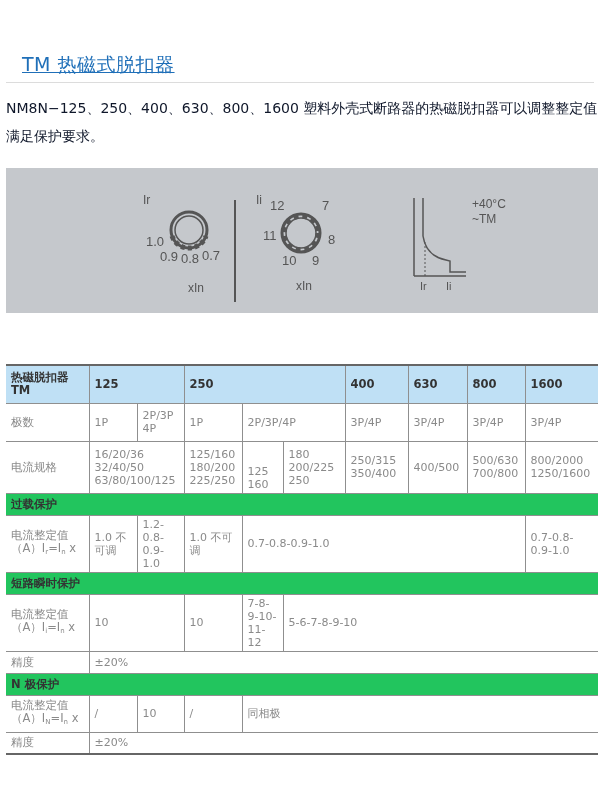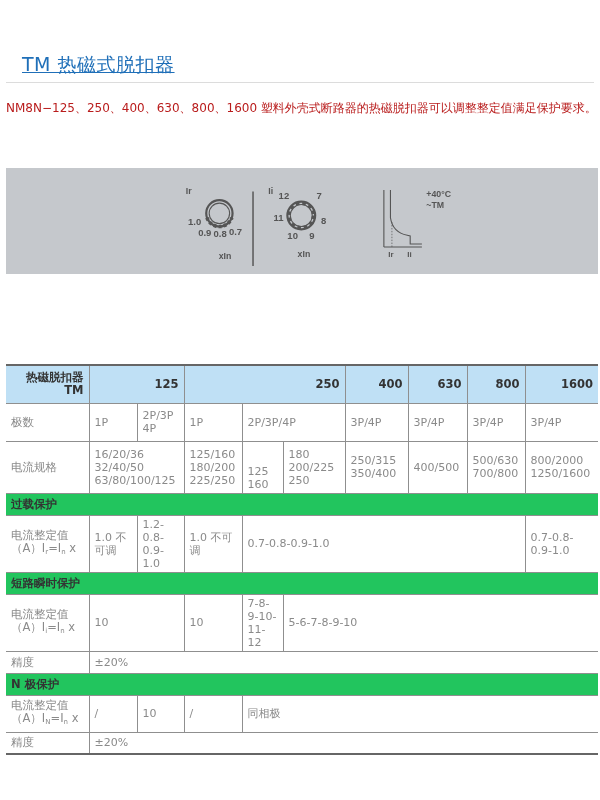--- a/index.html
+++ b/index.html
@@ -6,42 +6,41 @@
   html, body { width: 600px; height: 800px; background: #ffffff; overflow: hidden; }
   body { font-family: "DejaVu Sans", "Liberation Sans", sans-serif; color: #6e6e6e; position: relative; }
 
   .title {
     position: absolute; left: 22px; top: 52px;
     font-size: 19px; color: #1f6fb8; font-weight: normal; letter-spacing: 0.5px; text-decoration: underline;
   }
   .title-rule { position: absolute; left: 6px; right: 6px; top: 82px; height: 1px; background: #dcdcdc; }
   .intro {
     position: absolute; left: 6px; top: 94px; width: 592px;
-    font-size: 12px; line-height: 28px; color: #b91c1c;
+    font-size: 14px; line-height: 28px; color: #0f172a;
   }
 
   .figure {
-    position: absolute; left: 6px; top: 168px; width: 592px; height: 106px;
+    position: absolute; left: 6px; top: 168px; width: 592px; height: 145px;
     background: #c5c8cc;
-    font-weight: bold;
   }
   .figure svg { width: 100%; height: 100%; display: block; }
 
   table.spec {
     position: absolute; left: 6px; top: 364px; width: 592px;
     border-collapse: collapse; table-layout: fixed;
     font-size: 11px; color: #8a8a8a;
     font-family: "DejaVu Sans", "Liberation Sans", sans-serif;
   }
   table.spec td {
     border: 1px solid #8f8f8f; padding: 2px 5px; vertical-align: middle;
     line-height: 13px;
   }
   table.spec tr.head td {
-    background: #bfe0f5; color: #333; font-weight: bold; font-size: 11.5px; height: 38px; text-align: right;
+    background: #bfe0f5; color: #333; font-weight: bold; font-size: 11.5px; height: 38px;
   }
   table.spec tr.head td.first { line-height: 13px; }
   table.spec tr.section td {
     background: #22c55e; color: #333; font-weight: bold; font-size: 11.5px; height: 22px;
     border-left: none; border-right: none;
   }
   table.spec td.label { color: #8a8a8a; font-size: 11.5px; }
   table.spec { border-top: 2px solid #666; border-bottom: 2px solid #666; }
   table.spec tr td:first-child { border-left: none; }
   table.spec tr td:last-child { border-right: none; }

